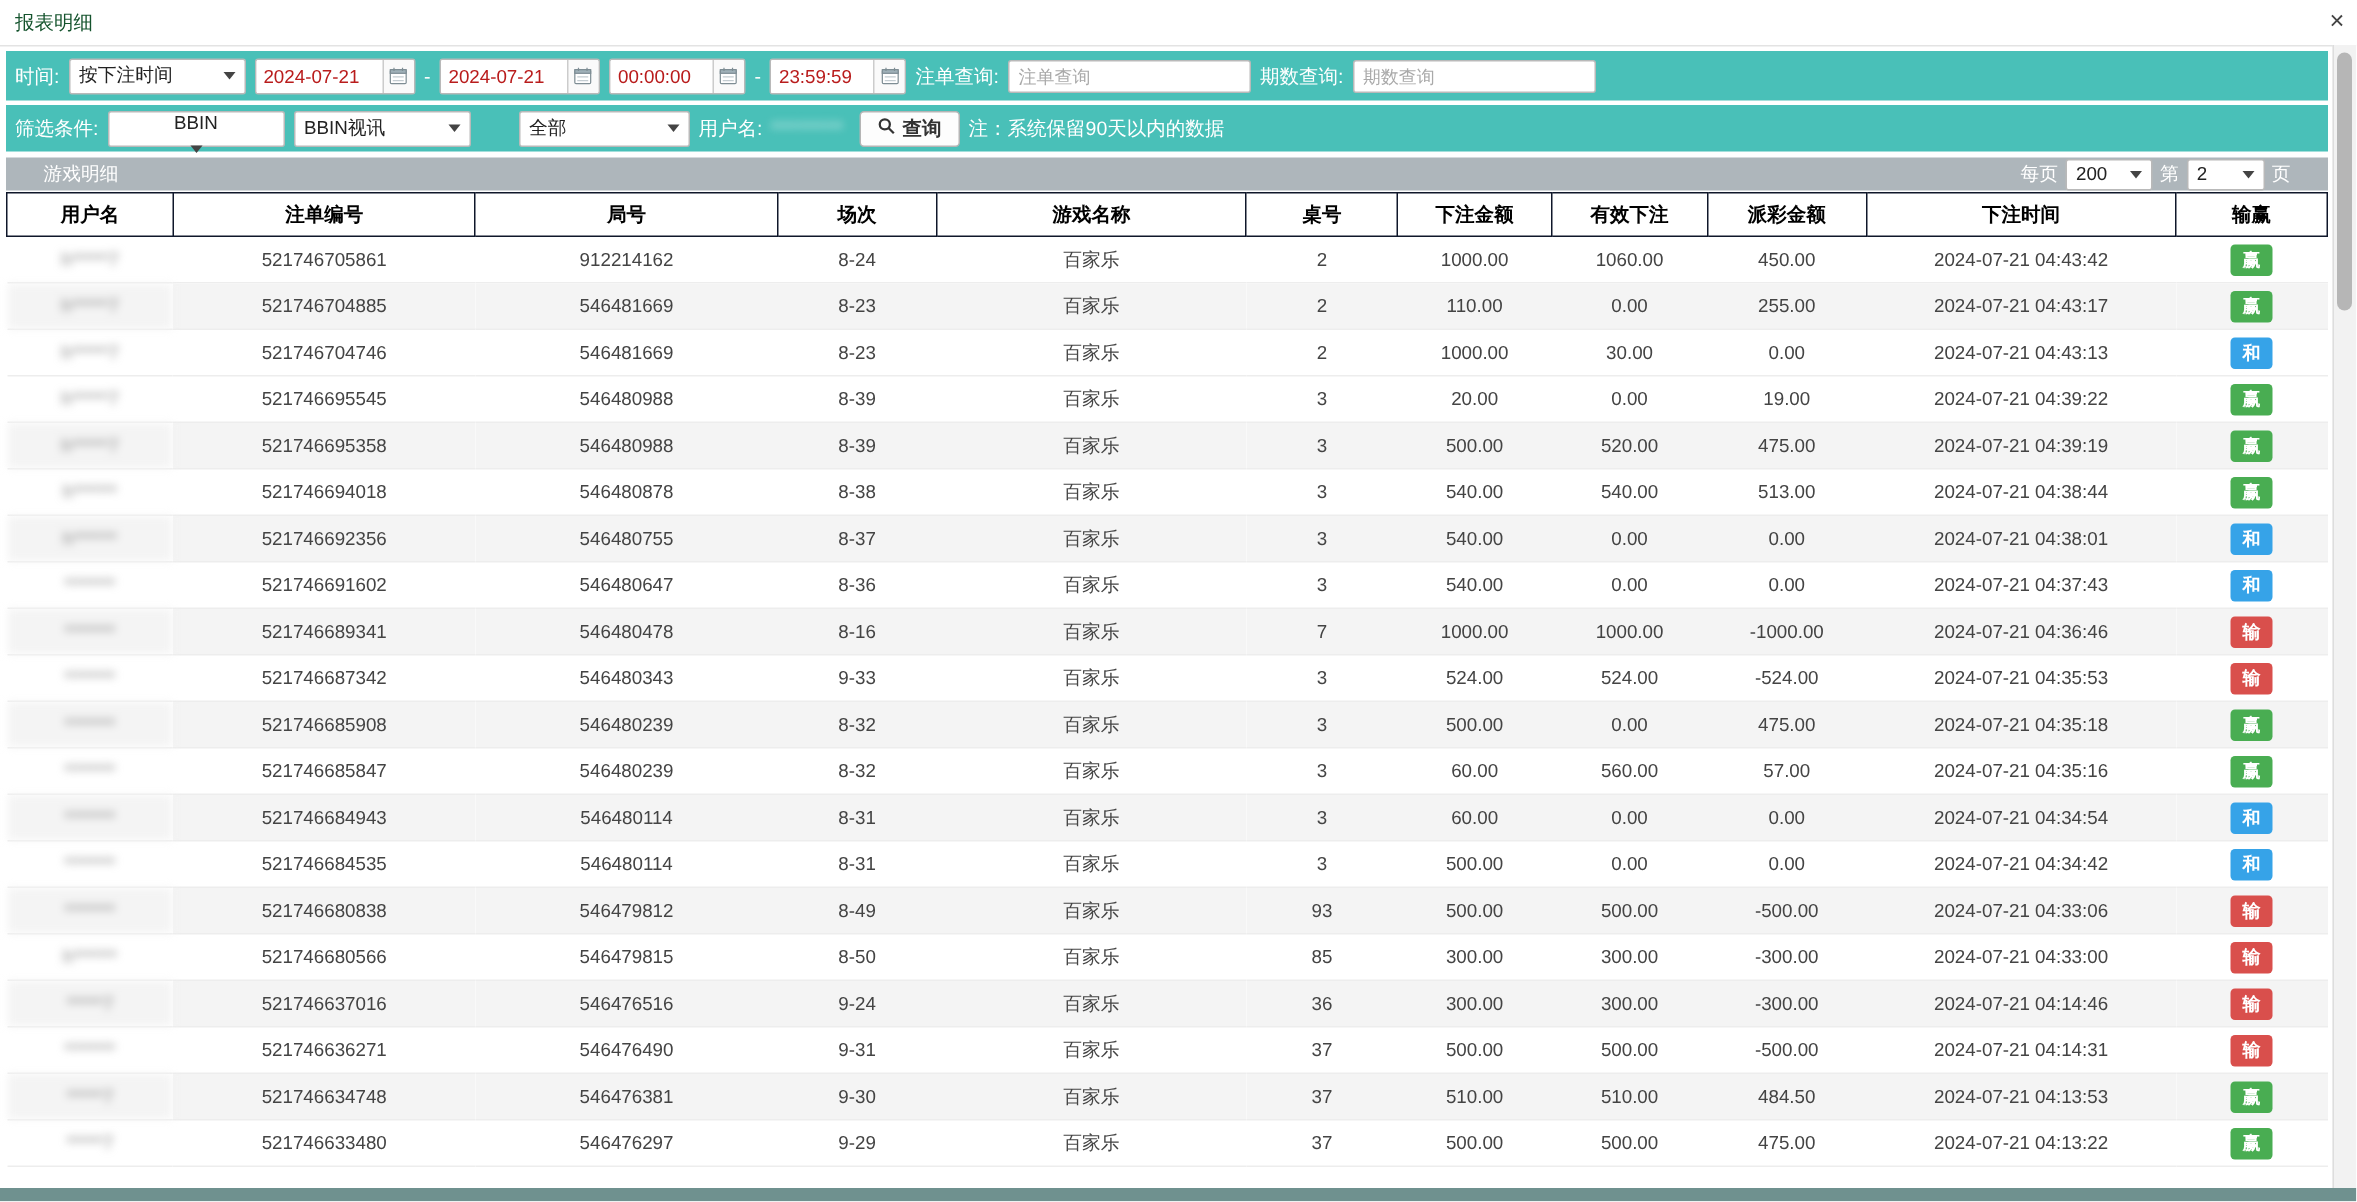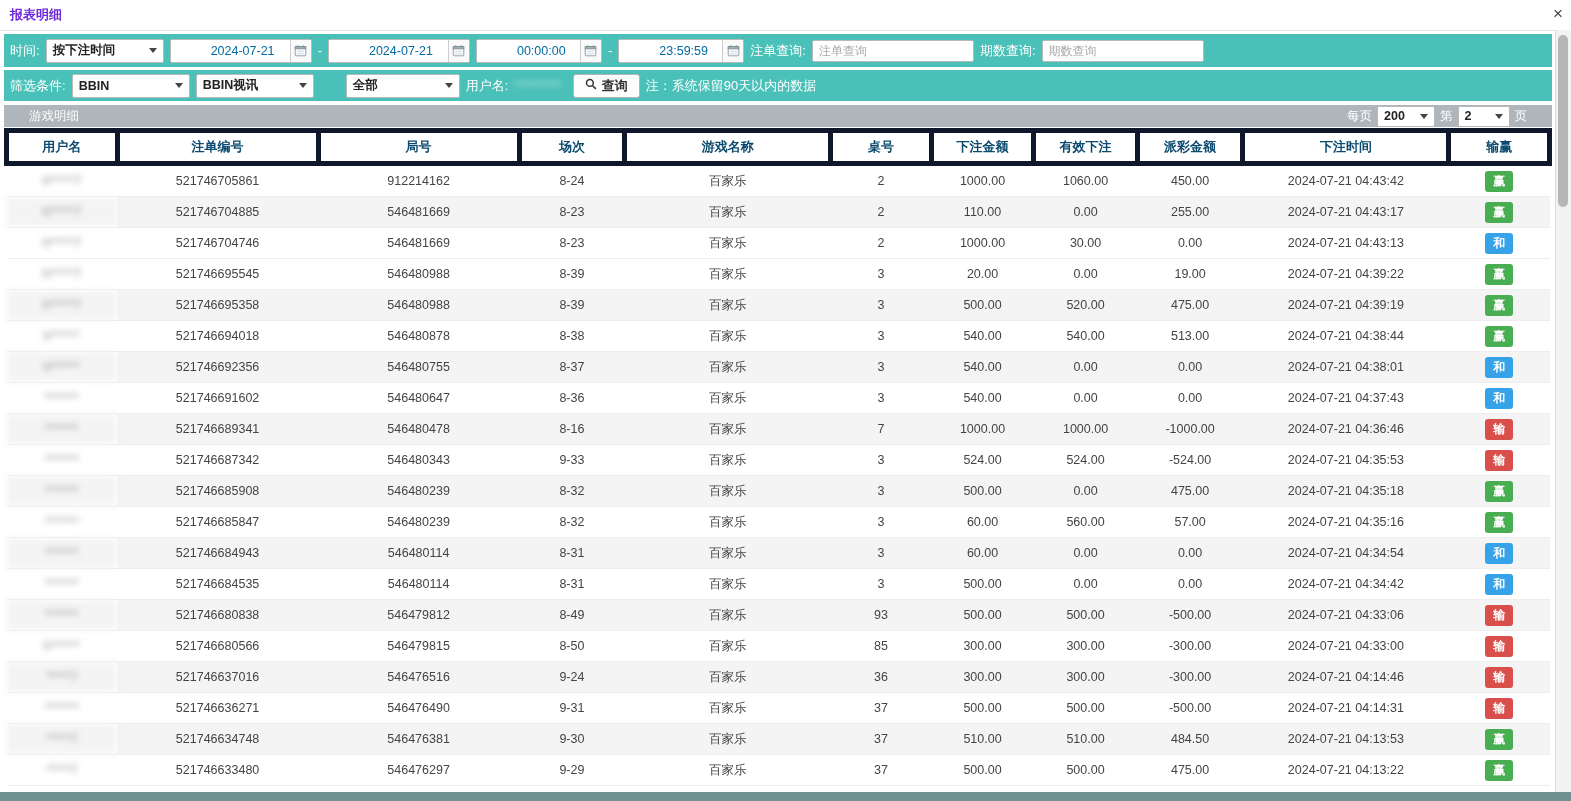--- a/index.html
+++ b/index.html
@@ -2,50 +2,50 @@
 <html><head>
 <meta charset="utf-8">
 <style>
   html,body{margin:0;padding:0;width:1571px;height:801px;overflow:hidden;
     font-family:"Liberation Sans","DejaVu Sans",sans-serif;background:#fff;}
   .stage{position:relative;width:1571px;height:801px;overflow:hidden;background:#fff;}
 
   
   .titlebar{height:30px;display:flex;align-items:center;padding:0 10px;background:#fff;
     border-bottom:1px solid #e3e3e3;}
-  .titlebar .title{font-size:13px;font-weight:bold;color:#6d28d9;}
+  .titlebar .title{font-size:13px;font-weight:normal;color:#14532d;}
   .close-x{position:absolute;top:5px;right:8px;font-size:17px;color:#444;cursor:pointer;line-height:1;}
 
   .content{width:1556px;}
 
   
   .bar{background:#49c0b8;margin:3px 4px 0 4px;display:flex;align-items:center;
     padding:0 6px;gap:6px;}
   .bar.r1{height:33px;}
   .bar.r2{height:31px;margin-top:3px;}
   .lbl{color:#fff;font-size:13px;white-space:nowrap;}
 
   
   .sel{display:inline-flex;align-items:center;justify-content:space-between;background:#fff;
     border:1px solid #b9b9b9;border-radius:2px;height:22px;padding:0 6px;font-size:12.5px;
-    color:#222;gap:8px;cursor:pointer;white-space:nowrap;font-weight:bold;}
+    color:#222;gap:8px;cursor:pointer;white-space:nowrap;}
   .sel .arr{width:0;height:0;border-left:4px solid transparent;border-right:4px solid transparent;
     border-top:5px solid #444;flex:none;}
   .w-timetype{width:104px;}
-  .w-plat{width:104px;}
+  .w-plat{width:104px;flex-direction:column;}
   .w-cat{width:104px;}
   .w-game{width:100px;margin-left:26px;}
   .w-pp{width:44px;height:19px;}
   .w-pg{width:38px;height:19px;}
 
   
   .dategrp{display:inline-flex;height:22px;border:1px solid #b9b9b9;background:#fff;
     border-radius:2px;overflow:hidden;align-items:stretch;}
-  .dategrp input{border:0;outline:none;padding:0 5px;font-size:12.5px;color:#0369a1;
-    font-family:inherit;margin-left:35px;}
+  .dategrp input{border:0;outline:none;padding:0 5px;font-size:12.5px;color:#b91c1c;
+    font-family:inherit;}
   .din{width:74px;}
   .tin{width:58px;}
   .calbtn{width:20px;background:#fafafa;border-left:1px solid #ccc;display:flex;
     align-items:center;justify-content:center;cursor:pointer;}
   .dash{color:#fff;font-size:13px;}
 
   .qinput{height:20px;border:1px solid #b9b9b9;border-radius:2px;padding:0 6px;width:148px;
     font-size:12px;color:#222;outline:none;font-family:inherit;}
   .qinput::placeholder{color:#a9a9a9;}
 
@@ -55,21 +55,21 @@
     color:#333;cursor:pointer;margin-left:4px;}
 
   
   .graybar{background:#aeb6bb;height:22px;margin:4px 4px 0 4px;display:flex;align-items:center;
     padding:0 25px;color:#fff;font-size:12.5px;gap:5px;}
   .graybar .right{margin-left:auto;display:flex;align-items:center;gap:5px;}
 
   
   .tablewrap{margin:1px 4px 0 4px;}
   table.grid{width:100%;border-collapse:collapse;table-layout:fixed;background:#fff;}
-  .grid th{height:26px;font-size:13px;font-weight:bold;color:#0c4a6e;border:5px solid #0f172a;
+  .grid th{height:26px;font-size:13px;font-weight:bold;color:#000000;border:1px solid #0f172a;
     background:#fff;text-align:center;overflow:hidden;white-space:nowrap;}
   .grid td{height:28px;font-size:12.5px;color:#444;text-align:center;
     border-bottom:1px solid #ededed;overflow:hidden;white-space:nowrap;}
   .grid tr.even td{background:#f4f4f4;}
   .grid td.blur{filter:blur(3px);color:#8a8a8a;}
 
   .badge{display:inline-block;min-width:14px;padding:2px 7px;border-radius:3px;color:#fff;
     font-size:12px;font-weight:bold;cursor:pointer;}
   .badge.win{background:#49ad52;}
   .badge.tie{background:#36a3e8;}

